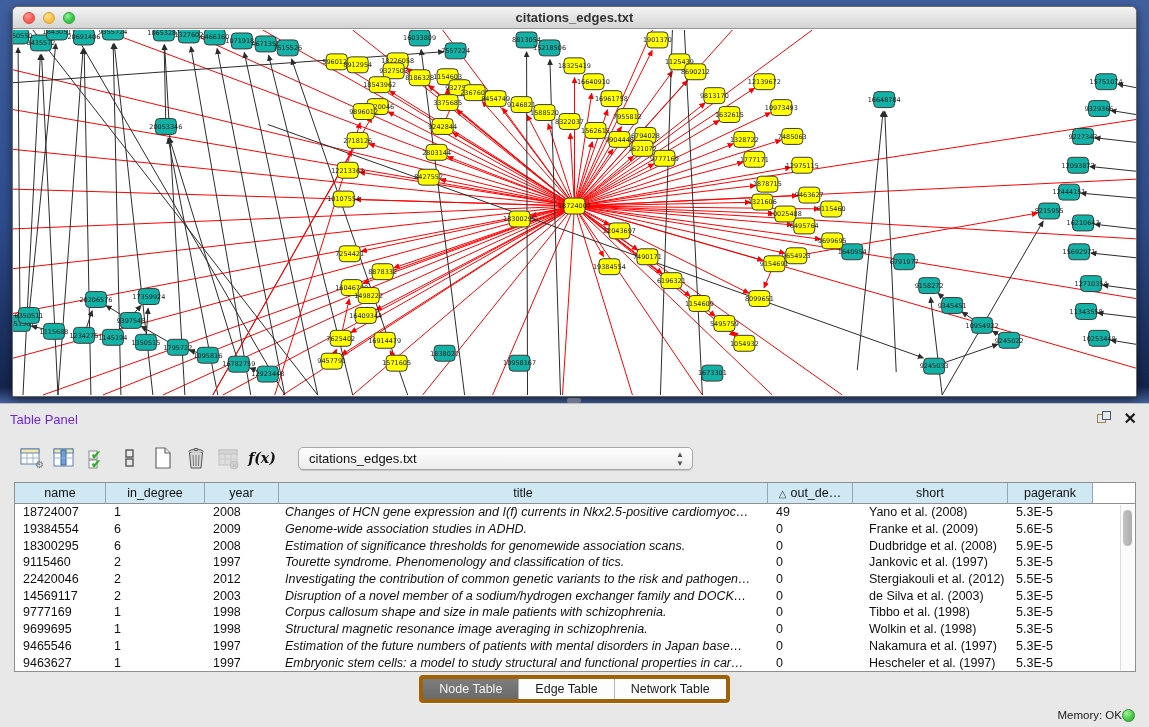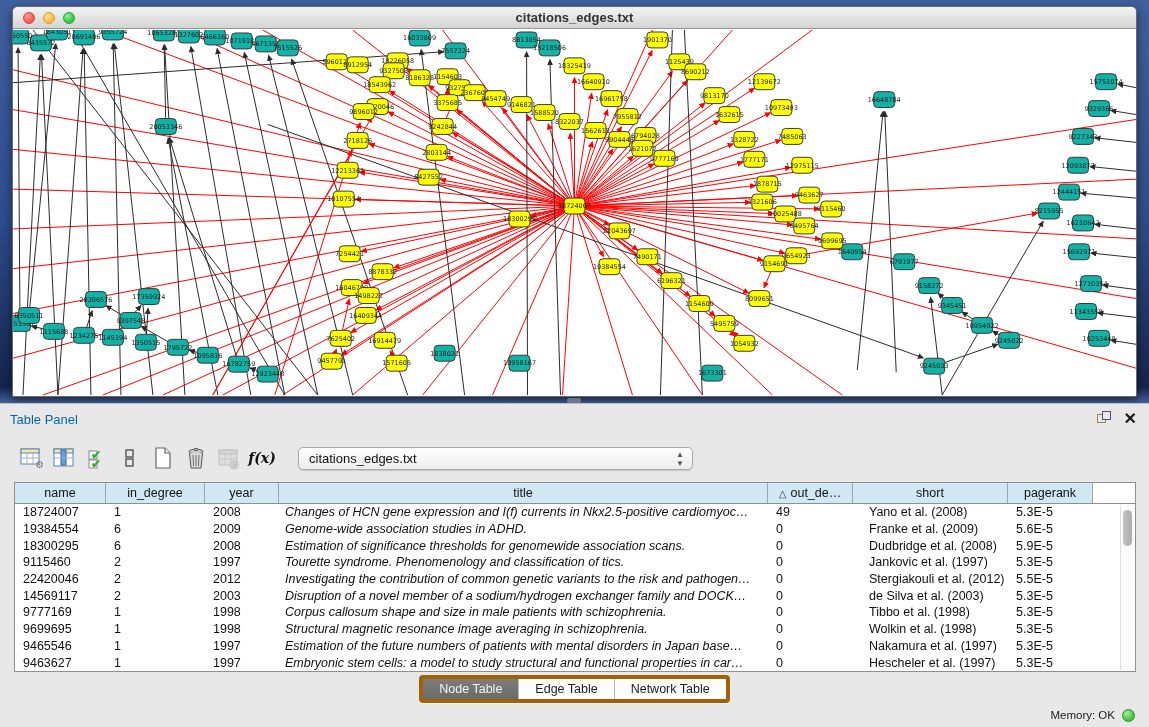--- a/index.html
+++ b/index.html
@@ -27,21 +27,21 @@
   .canvas svg { display:block; width:100%; height:100%; }
   .node-label { font-family:"DejaVu Sans",sans-serif; font-size:6.5px; fill:#1a1a1a; pointer-events:none; }
 
   .splitter { position:absolute; left:567px; top:398px; width:14px; height:5px;
               border-radius:2px; background:#8d9099; opacity:.65; }
 
   
   .table-panel { position:absolute; left:0; top:403px; width:1149px; height:324px;
                  background:#e8e8e8; border-top:1px solid #bdbdbd; }
   .panel-header { position:relative; height:30px; }
-  .panel-header .ptitle { position:absolute; left:10px; top:8px; font-size:13px; color:#0369a1; }
+  .panel-header .ptitle { position:absolute; left:10px; top:8px; font-size:13px; color:#6d28d9; }
   .panel-icons { position:absolute; right:12px; top:7px; display:flex; gap:12px; align-items:center; }
   .float-ic { position:relative; width:15px; height:15px; }
   .float-ic .sq1 { position:absolute; left:0; top:3px; width:9px; height:9px; border:1.5px solid #9b8452; }
   .float-ic .sq2 { position:absolute; left:5px; top:0; width:9px; height:9px; border:1.5px solid #47557a; background:#e8e8e8; }
   .close-ic { font-size:16px; font-weight:bold; color:#1a1a1a; line-height:15px; cursor:default; }
 
   .toolbar { position:relative; height:48px; display:flex; align-items:center; padding-left:18px; }
   .tool-btn { width:26px; height:26px; margin-right:7px; display:flex; align-items:center; justify-content:center; }
   .tool-btn svg { display:block; }
   .fx { font-family:"DejaVu Serif",serif; font-style:italic; font-weight:bold; font-size:14px; color:#111; }
@@ -72,21 +72,21 @@
   .tabsbar { position:absolute; left:0; top:272px; width:100%; height:26px;
              display:flex; justify-content:center; align-items:center; }
   .seg { display:flex; border:4px solid #a16207; border-radius:4px; overflow:hidden;
          background:#fdfdfd; box-shadow:0 1px 1px rgba(255,255,255,.7); }
   .seg-btn { height:20px; display:flex; align-items:center; justify-content:center;
              font-size:12.5px; color:#1c1c1c; padding:0 16px; border-right:1px solid #b5b5b5; background:#fdfdfd; }
   .seg-btn:last-child { border-right:none; }
   .seg-btn.active { background:linear-gradient(180deg,#7d7d7d,#6a6a6a); color:#f4f4f4; }
 
   .statusbar { position:absolute; left:0; top:298px; width:100%; height:26px;
-               display:flex; justify-content:flex-end; align-items:center; padding-right:14px; gap:7px; }
+               display:flex; justify-content:flex-end; align-items:center; padding-right:14px; }
   .mem-label { font-size:11.5px; color:#1c1c1c; }
   .mem-dot { width:13px; height:13px; border-radius:50%;
              background:radial-gradient(circle at 35% 30%,#a5f0a0,#3ec43e 65%); border:1px solid #2d8c2f; }
 </style>
 </head>
 <body>
 
 <div id="app">
 
   <div class="desktop">

